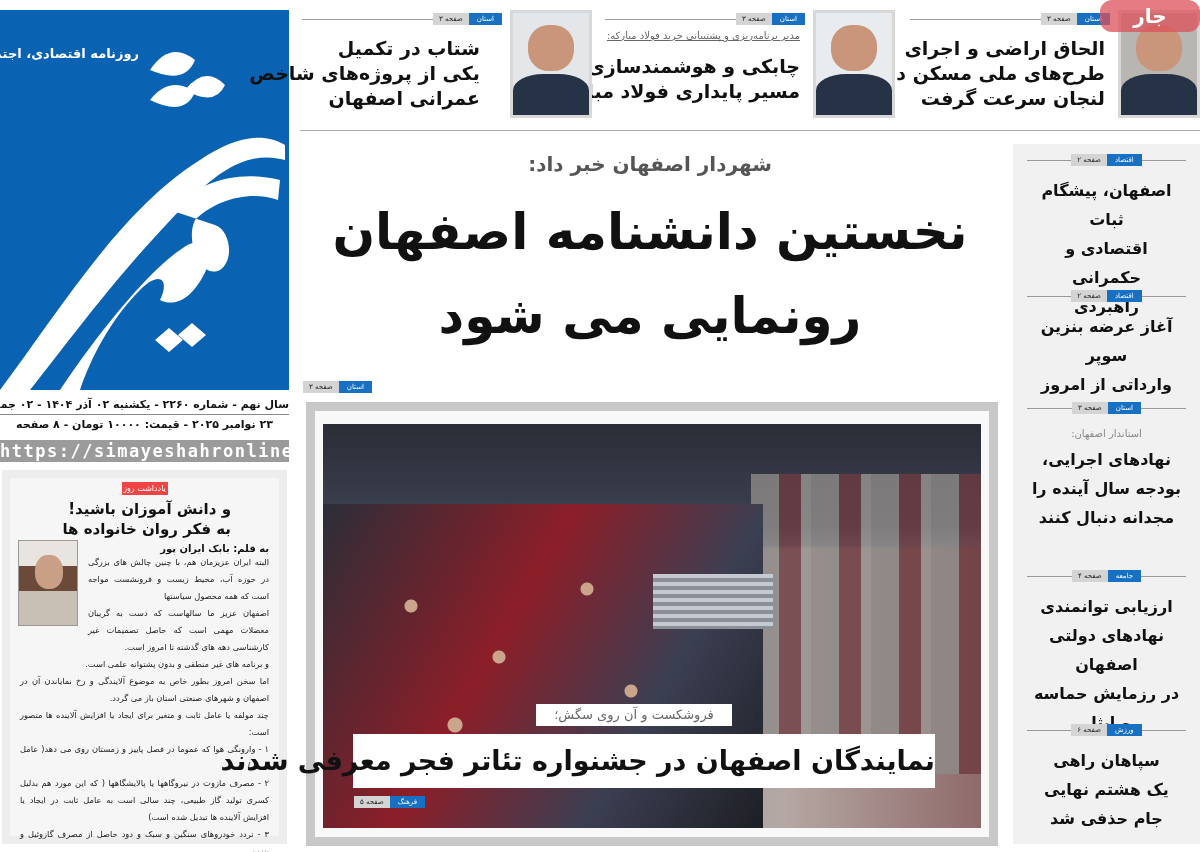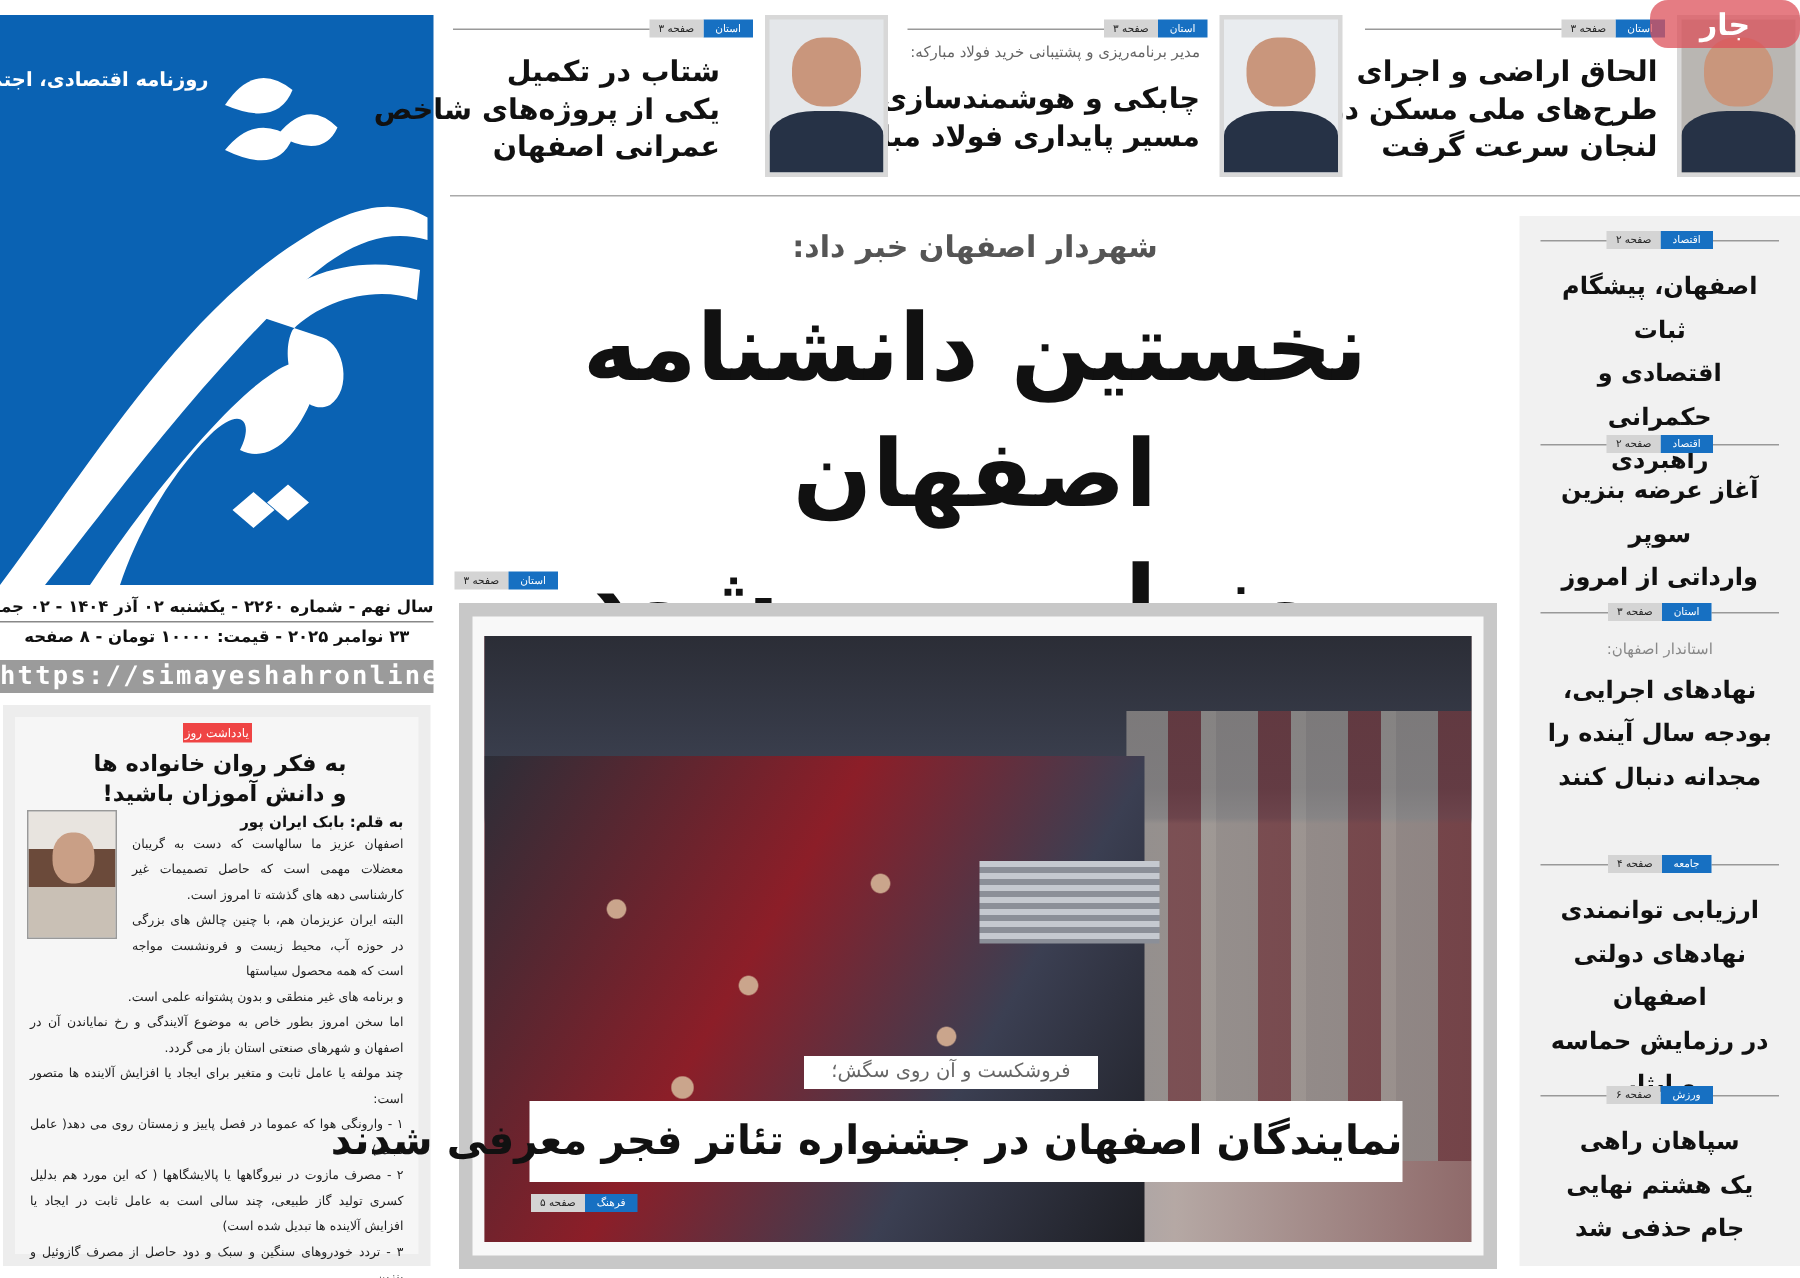--- a/index.html
+++ b/index.html
@@ -56,27 +56,27 @@
   .top-story .photo {
     position: absolute; right: 0; top: 0; width: 82px; height: 108px; background: #d8d8d8; padding: 3px;
   }
   .top-story .photo .img { width: 100%; height: 100%; position: relative; overflow: hidden; }
   .top-story .photo .img::before { content: ""; position: absolute; left: 20%; top: 12%; width: 60%; height: 45%; border-radius: 45%; background: #c9967c; }
   .top-story .photo .img::after  { content: ""; position: absolute; left: 0; bottom: 0; width: 100%; height: 40%; background: #263246; border-radius: 40% 40% 0 0; }
   .tagbar { position: absolute; top: 3px; height: 12px; display: flex; align-items: center; }
   .tagbar .line { flex: 1; height: 1px; background: #999; }
   .tag-sec { background: #1770c2; color: #fff; font-size: 7px; padding: 1px 8px; line-height: 10px; white-space: nowrap; }
   .tag-page { background: #d4d4d4; color: #222; font-size: 7px; padding: 1px 6px; line-height: 10px; white-space: nowrap; }
-  .top-story .kicker { position: absolute; font-size: 10px; color: #666; white-space: nowrap; }
+  .top-story .kicker { position: absolute; font-size: 10px; color: #666; white-space: nowrap; text-decoration: underline; }
   .top-story .headline { position: absolute; font-size: 19px; font-weight: bold; line-height: 25px; text-align: right; white-space: nowrap; }
   .strip-divider { position: absolute; top: 130px; height: 1px; background: #aaa; }
 
   
   #lead-kicker { position: absolute; left: 300px; top: 152px; width: 700px; text-align: center; font-size: 20px; font-weight: bold; color: #555; direction: rtl; }
-  #lead-headline { position: absolute; left: 300px; top: 190px; width: 700px; text-align: center; font-size: 62px; font-weight: 900; line-height: 84px; direction: rtl; letter-spacing: -2px; font-family: "DejaVu Sans", sans-serif; }
+  #lead-headline { position: absolute; left: 300px; top: 190px; width: 700px; text-align: center; font-size: 50px; font-weight: 900; line-height: 84px; direction: rtl; letter-spacing: -2px; font-family: "DejaVu Sans", sans-serif; }
   #lead-tags { position: absolute; left: 303px; top: 381px; display: flex; direction: ltr; }
 
   
   #photo-frame { position: absolute; left: 306px; top: 402px; width: 692px; height: 444px; background: #c8c8c8; padding: 9px; }
   #photo-frame .inner { background: #f8f8f8; width: 100%; height: 100%; padding: 13px 8px 9px 8px; }
   #theatre { width: 100%; height: 100%; position: relative; overflow: hidden;
     background:
       linear-gradient(180deg, #2b2d36 0%, #3d4252 25%, #6a6f7c 30%, transparent 31%),
       linear-gradient(90deg, #7a2830 0%, #a3202c 20%, #6b4a46 45%, #9aa0a8 56%, #b5a8a4 70%, #8f6a6a 100%);
   }
@@ -123,28 +123,28 @@
 <div id="issue-info">
   <div class="line1">سال نهم - شماره ۲۲۶۰ - یکشنبه ۰۲ آذر ۱۴۰۴ - ۰۲ جمادی الثانی ۱۴۴۷</div>
   <div class="line2">۲۳ نوامبر ۲۰۲۵ - قیمت: ۱۰۰۰۰ تومان - ۸ صفحه</div>
 </div>
 <div id="site-url">https://simayeshahronline.ir</div>
 
 <div id="editorial">
   <div class="inner">
     <span class="tag-note">یادداشت روز</span>
     <div class="title">
+      <div>و دانش آموزان باشید!</div>
       <div>به فکر روان خانواده ها</div>
-      <div>و دانش آموزان باشید!</div>
     </div>
     <div class="photo"></div>
     <div class="author">به قلم: بابک ایران پور</div>
     <div class="body">
+      <p class="wrap">البته ایران عزیزمان هم، با چنین چالش های بزرگی در حوزه آب، محیط زیست و فرونشست مواجه است که همه محصول سیاستها</p>
       <p class="wrap">اصفهان عزیز ما سالهاست که دست به گریبان معضلات مهمی است که حاصل تصمیمات غیر کارشناسی دهه های گذشته تا امروز است.</p>
-      <p class="wrap">البته ایران عزیزمان هم، با چنین چالش های بزرگی در حوزه آب، محیط زیست و فرونشست مواجه است که همه محصول سیاستها</p>
       <p>و برنامه های غیر منطقی و بدون پشتوانه علمی است.</p>
       <p>اما سخن امروز بطور خاص به موضوع آلایندگی و رخ نمایاندن آن در اصفهان و شهرهای صنعتی استان باز می گردد.</p>
       <p>چند مولفه یا عامل ثابت و متغیر برای ایجاد یا افزایش آلاینده ها متصور است:</p>
       <p>۱ - وارونگی هوا که عموما در فصل پاییز و زمستان روی می دهد( عامل ثابت )</p>
       <p>۲ - مصرف مازوت در نیروگاهها یا پالایشگاهها ( که این مورد هم بدلیل کسری تولید گاز طبیعی، چند سالی است به عامل ثابت در ایجاد یا افزایش آلاینده ها تبدیل شده است)</p>
       <p>۳ - تردد خودروهای سنگین و سبک و دود حاصل از مصرف گازوئیل و بنزین.</p>
 
     </div>
 
   </div>

